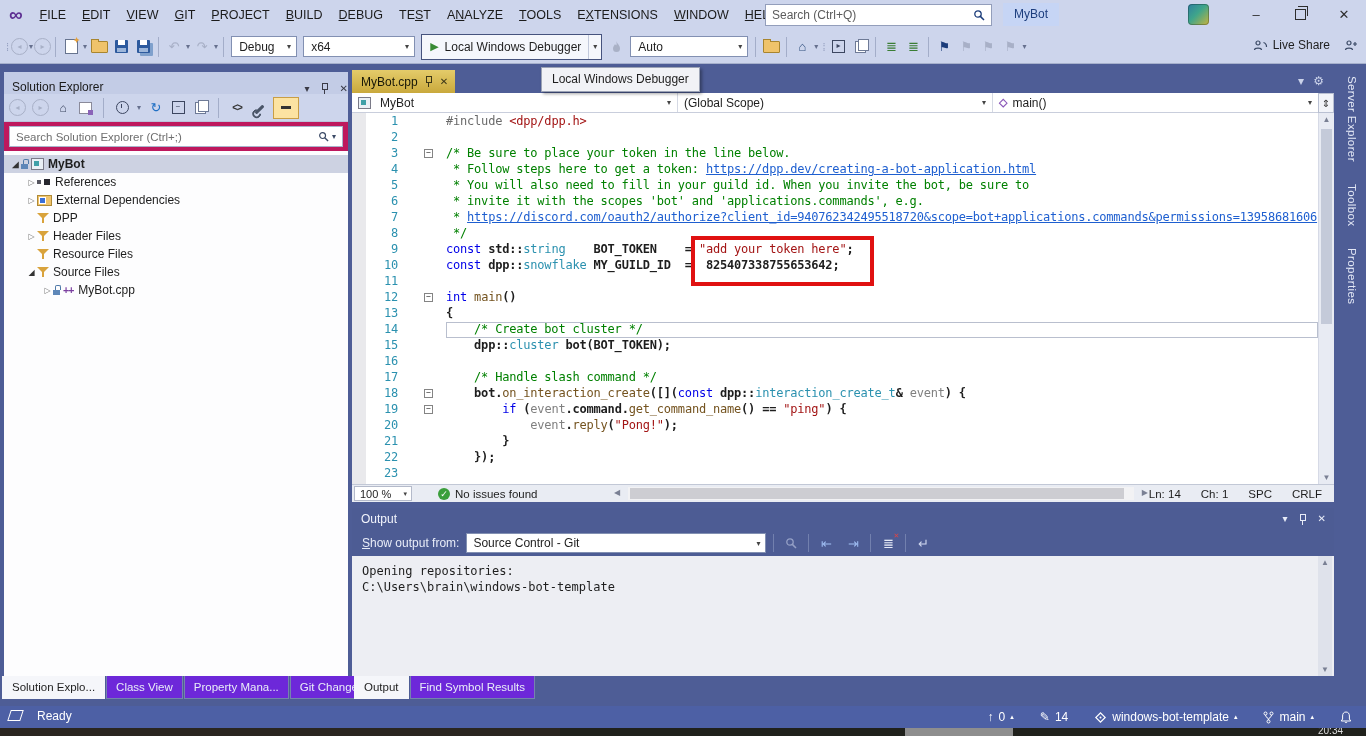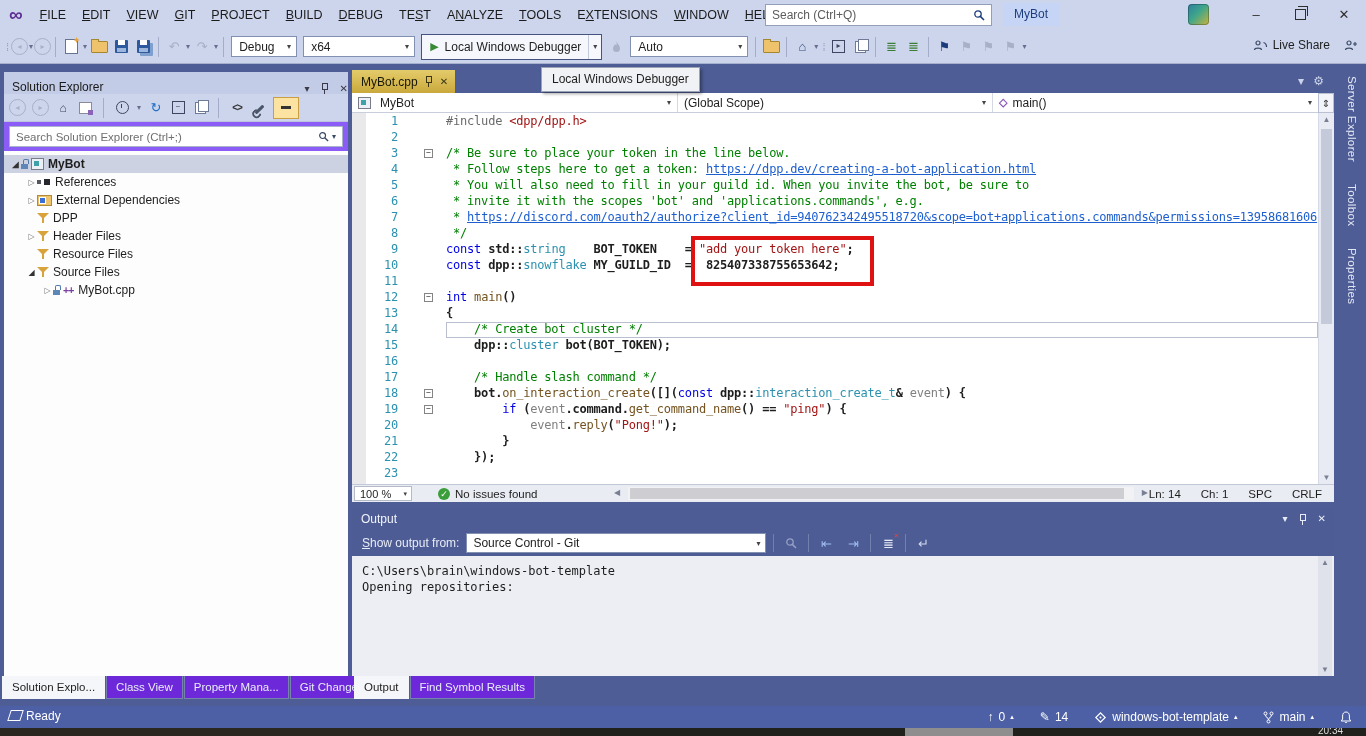--- a/index.html
+++ b/index.html
@@ -66,21 +66,21 @@
   .i-clock:after{content:"";position:absolute;left:4.5px;top:2px;width:1px;height:4px;background:#3C4660;}
   .i-refresh{color:#1F6FC4;font-size:13px;}
   .i-collapse{width:11px;height:11px;border:1px solid #3C4660;font-size:8px;line-height:9px;text-align:center;color:#3C4660;}
   .i-copy{width:9px;height:10px;border:1px solid #6E7astype;border:1px solid #6E7A96;background:#fff;position:relative;}
   .i-copy:before{content:"";position:absolute;left:2px;top:-3px;width:9px;height:10px;border:1px solid #6E7A96;background:#fff;}
   .i-code{font-size:10px;font-weight:bold;color:#333;letter-spacing:-1px;}
   .i-wrench{width:11px;height:3px;background:#4A5568;transform:rotate(-45deg);border-radius:1px;position:relative;top:2px;}
   .i-wrench:after{content:"";position:absolute;left:-4px;top:-2px;width:5px;height:5px;border:2px solid #4A5568;border-radius:50%;border-right-color:transparent;}
   .pv-toggle{width:24px;height:20px;background:#FCE3A2;border:1px solid #C99E45;display:flex;align-items:center;justify-content:center;}
   .pv-toggle i{display:block;width:10px;height:3px;background:#333;}
-  .se-search{height:25px;background:#8b5cf6;display:flex;align-items:center;padding:2px 5px;}
+  .se-search{height:25px;background:#be185d;display:flex;align-items:center;padding:2px 5px;}
   .se-search-box{flex:1;height:19px;background:#fff;border:1px solid #A9B3CC;display:flex;align-items:center;
                  padding:0 6px;font-size:11.5px;color:#6F6F6F;}
   .se-search-box .mag{margin-left:auto;color:#3B4A66;display:flex;align-items:center;gap:3px;font-size:8px;}
   .se-tree{flex:1;padding-top:4px;overflow:hidden;}
   .tree-row{height:18px;display:flex;align-items:center;font-size:12px;color:#1E1E1E;white-space:nowrap;}
   .tree-row.sel{background:#CDD2E2;}
   .tree-row.bold{font-weight:bold;}
   .tarrow{width:11px;text-align:center;font-size:8px;color:#777;flex:none;}
   .tarrow.exp{color:#333;}
   .ti{display:inline-block;flex:none;margin-right:4px;position:relative;}
@@ -164,21 +164,21 @@
   
   .left-tabs{position:absolute;left:2px;top:612px;display:flex;gap:1px;}
   .output-tabs{position:absolute;left:354px;top:612px;display:flex;gap:1px;}
   .btab{height:23px;padding:0 9px;font-size:11.5px;line-height:23px;color:#E9EDF8;background:#6d28d9;border:1px solid #7583AE;border-top:none;box-sizing:border-box;}
   .btab.active{background:#F5F6FA;color:#1E1E1E;border-color:#F5F6FA;}
   
   .right-strip{position:absolute;left:1338px;top:0;width:28px;height:642px;display:flex;flex-direction:column;align-items:center;gap:22px;padding-top:12px;box-sizing:border-box;}
   .vtab{writing-mode:vertical-rl;font-size:11.5px;color:#E2E7F5;letter-spacing:.4px;}
   
   .statusbar{position:absolute;left:0;top:706px;width:1366px;height:22px;background:#4D60A5;color:#fff;font-size:12px;}
-  .sb-left{position:absolute;left:9px;top:0;height:19px;display:flex;align-items:center;gap:4px;}
+  .sb-left{position:absolute;left:9px;top:0;height:19px;display:flex;align-items:center;gap:15px;}
   .sb-flag{width:11px;height:9px;border:1px solid #fff;transform:skewX(-18deg);}
   .sb-right{position:absolute;right:14px;top:0;height:22px;display:flex;align-items:center;gap:26px;}
   .sb-item{display:flex;align-items:center;gap:5px;}
   .sb-caret{font-size:7px;}
   
   .taskbar{position:absolute;left:0;top:728px;width:1366px;height:8px;background:#20211C;overflow:hidden;}
   .tb-seg{position:absolute;left:905px;top:0;width:108px;height:8px;background:#8E8E8E;}
   .tb-seg2{position:absolute;left:0;top:0;width:560px;height:8px;background:#2A2620;}
   .tb-clock{position:absolute;left:1318px;top:-3px;color:#DDD;font-size:10px;}
   .tooltip{position:absolute;left:541px;top:67px;height:23px;line-height:23px;padding:0 10px;background:#F1F2F6;
@@ -517,22 +517,22 @@
         </span>
         <span class="op-sep"></span>
         <span class="obi blue">⇤</span>
         <span class="obi blue">⇥</span>
         <span class="op-sep"></span>
         <span class="obi i-clearall">≣</span>
         <span class="op-sep"></span>
         <span class="obi">↵</span>
       </div>
       <div class="op-content">
+          <div>Opening repositories:</div>
           <div>C:\Users\brain\windows-bot-template</div>
-          <div>Opening repositories:</div>
         </div>
       <div class="op-vscroll">
         <span class="sa" style="top:2px;">▲</span>
         <span class="sa" style="bottom:2px;">▼</span>
       </div>
     </div>
 
     <div class="left-tabs">
         <div class="btab active">Solution Explo...</div>
         <div class="btab">Class View</div>

